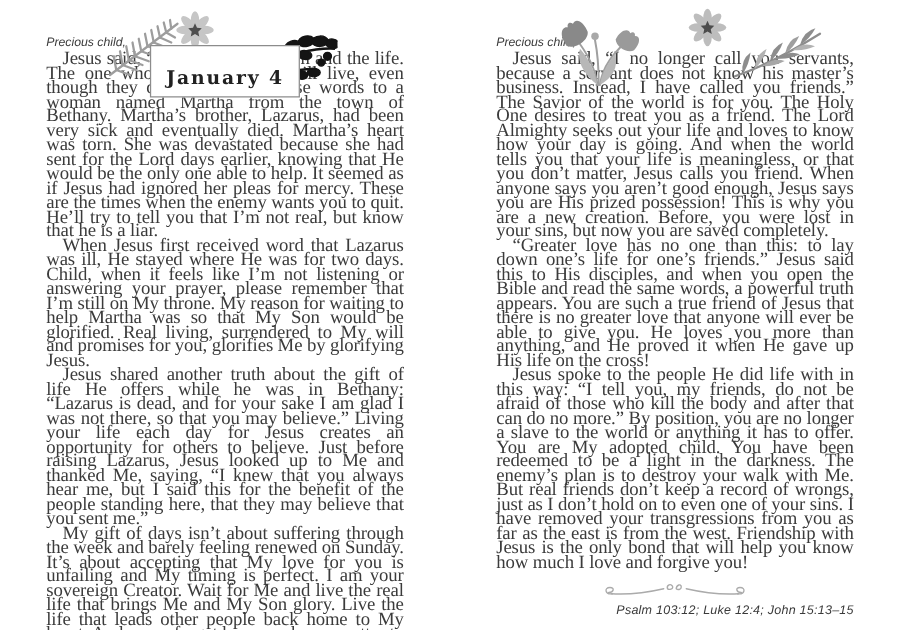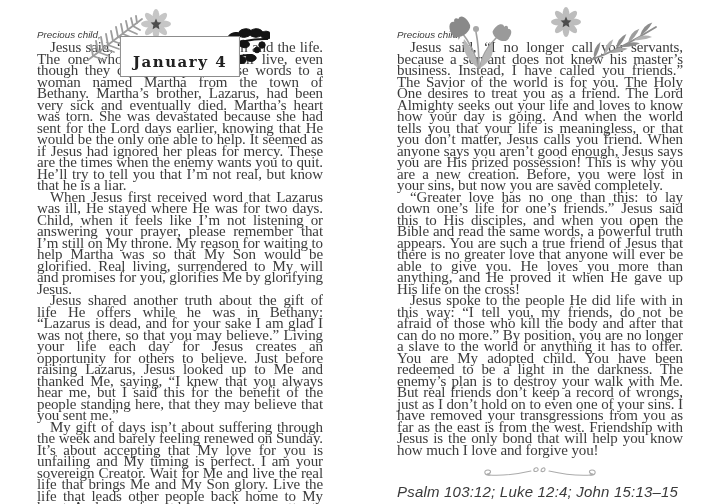--- a/index.html
+++ b/index.html
@@ -29,22 +29,22 @@
     margin:0 0 1px 0;font-style:italic;font-size:9.8px;line-height:12px;color:#3b3b3b;
   }
   .body p.para{
     margin:0;text-indent:13px;text-align:justify;
     font-size:15px;line-height:11.5px;letter-spacing:-0.1px;color:#3b3b3b;font-family:Liberation Serif, serif;
   }
   
   .footer{margin-top:7px;text-align:center;}
   .flourish{display:block;margin:0 auto;}
   .reference{
-    margin:4px 0 0 0;font-style:italic;font-size:15px;
-    letter-spacing:0.2px;color:#3a3a3a;text-align:left;white-space:nowrap;
+    margin:4px 0 0 0;font-style:italic;font-size:10px;
+    letter-spacing:0.2px;color:#3a3a3a;text-align:right;white-space:nowrap;
   }
 </style>
 </head>
 <body>
 
 <div class="spread">
 
   <div class="page">
 
     <svg class="deco" style="left:84px;top:10px" width="66" height="52" viewBox="0 0 66 52">

